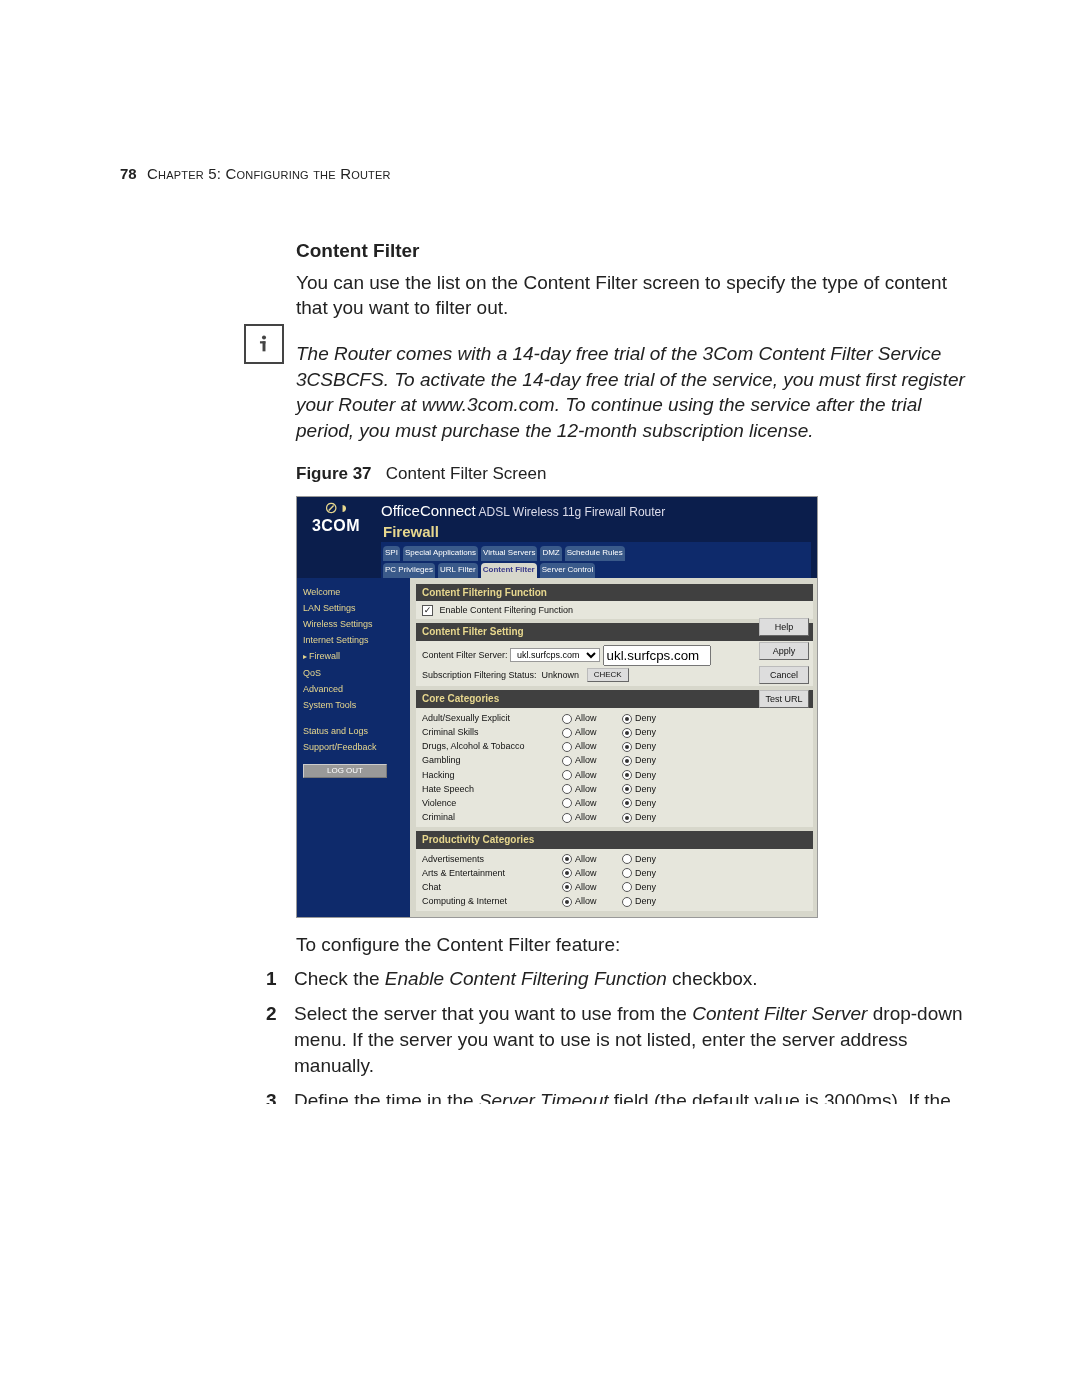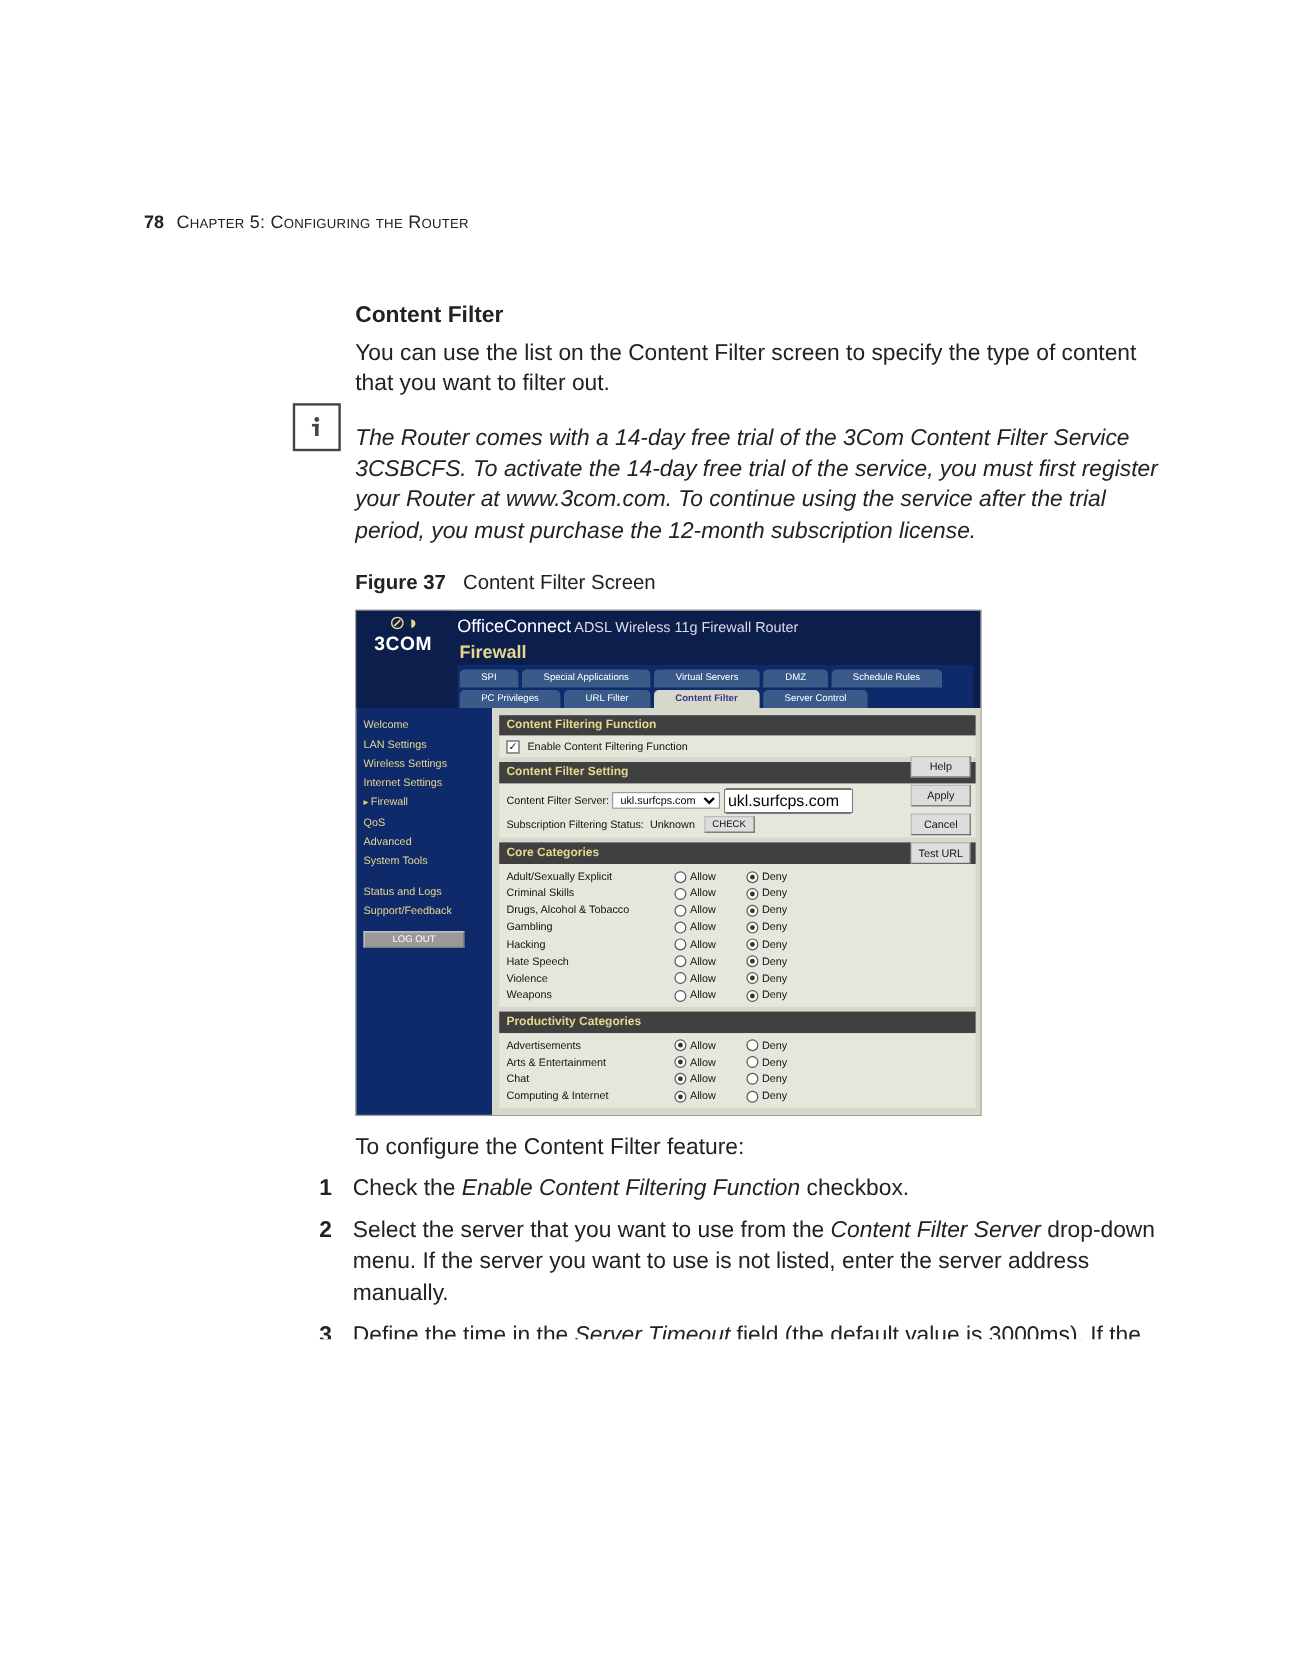--- a/index.html
+++ b/index.html
@@ -9,21 +9,20 @@
     width: 1080px;
   }
   .page {
     width: 1080px;
     height: 1104px;
     position: relative;
     font-family: "Helvetica Neue", Arial, sans-serif;
     color: #222;
     font-size: 18px;
     line-height: 1.35;
-    margin-top: 12px;
   }
   .page-number {
     position: absolute;
     left: 120px;
     top: 164px;
     font-weight: 700;
     font-size: 15px;
   }
   .chapter-title {
     position: absolute;
@@ -155,21 +154,21 @@
   .ss-tabs {
     background: #0e2a6b;
     padding: 2px 2px 0 2px;
     font-size: 8px;
   }
   .tab-row { display: flex; flex-wrap: wrap; }
   .tab {
     background: #3a5a8a;
     color: #fff;
     border-radius: 4px 4px 0 0;
-    padding: 2px 18px;
+    padding: 2px 2px;
     margin-right: 3px;
     margin-top: 2px;
   }
   .tab.active { background: #d7d7cb; color: #3a3a8a; font-weight: 700; }
 
   .ss-panel {
     padding: 2px 4px 6px 6px;
   }
   .p-head {
     background: #404040;
@@ -409,21 +408,21 @@
                   <span class="label">Hate Speech</span>
                   <span class="allow"><span class="radio"></span>Allow</span>
                   <span class="deny"><span class="radio checked"></span>Deny</span>
                 </div>
                 <div class="row">
                   <span class="label">Violence</span>
                   <span class="allow"><span class="radio"></span>Allow</span>
                   <span class="deny"><span class="radio checked"></span>Deny</span>
                 </div>
                 <div class="row">
-                  <span class="label">Weapons</span>
+                  <span class="label">Criminal</span>
                   <span class="allow"><span class="radio"></span>Allow</span>
                   <span class="deny"><span class="radio checked"></span>Deny</span>
                 </div>
               </div>
 
           <div class="p-head">Productivity Categories</div>
           <div class="p-body" id="prod-rows">
                 <div class="row">
                   <span class="label">Advertisements</span>
                   <span class="allow"><span class="radio checked"></span>Allow</span>

